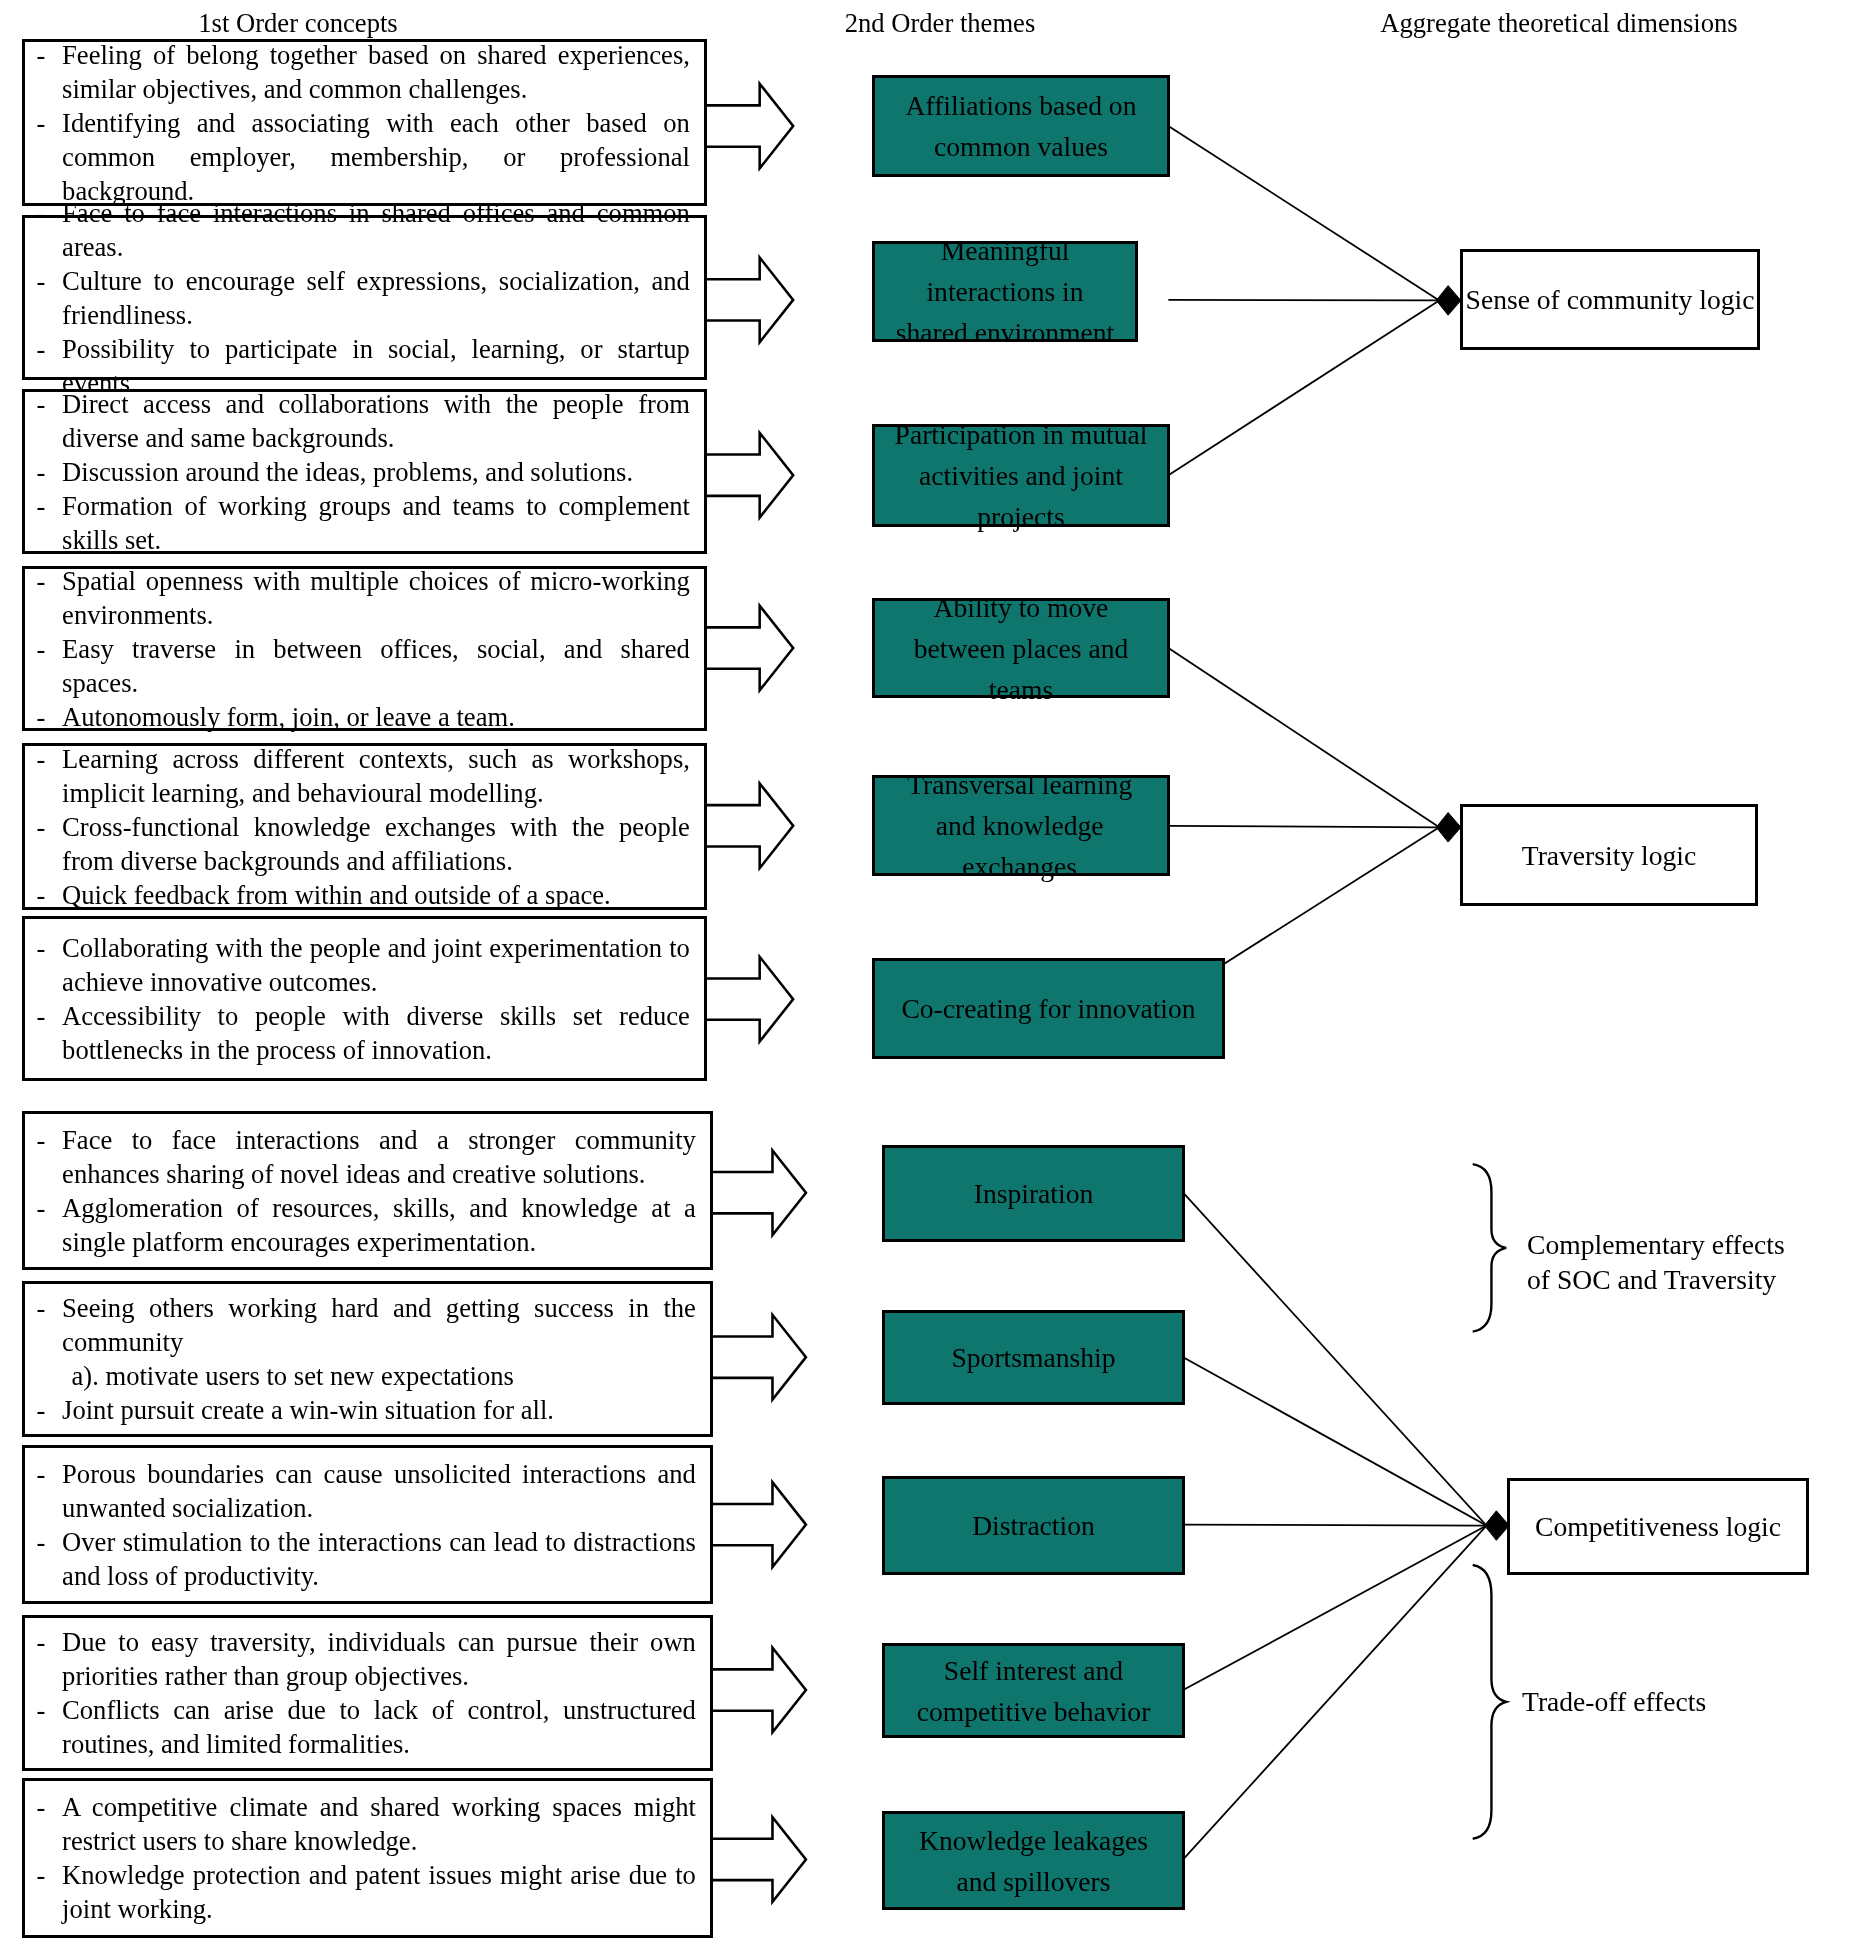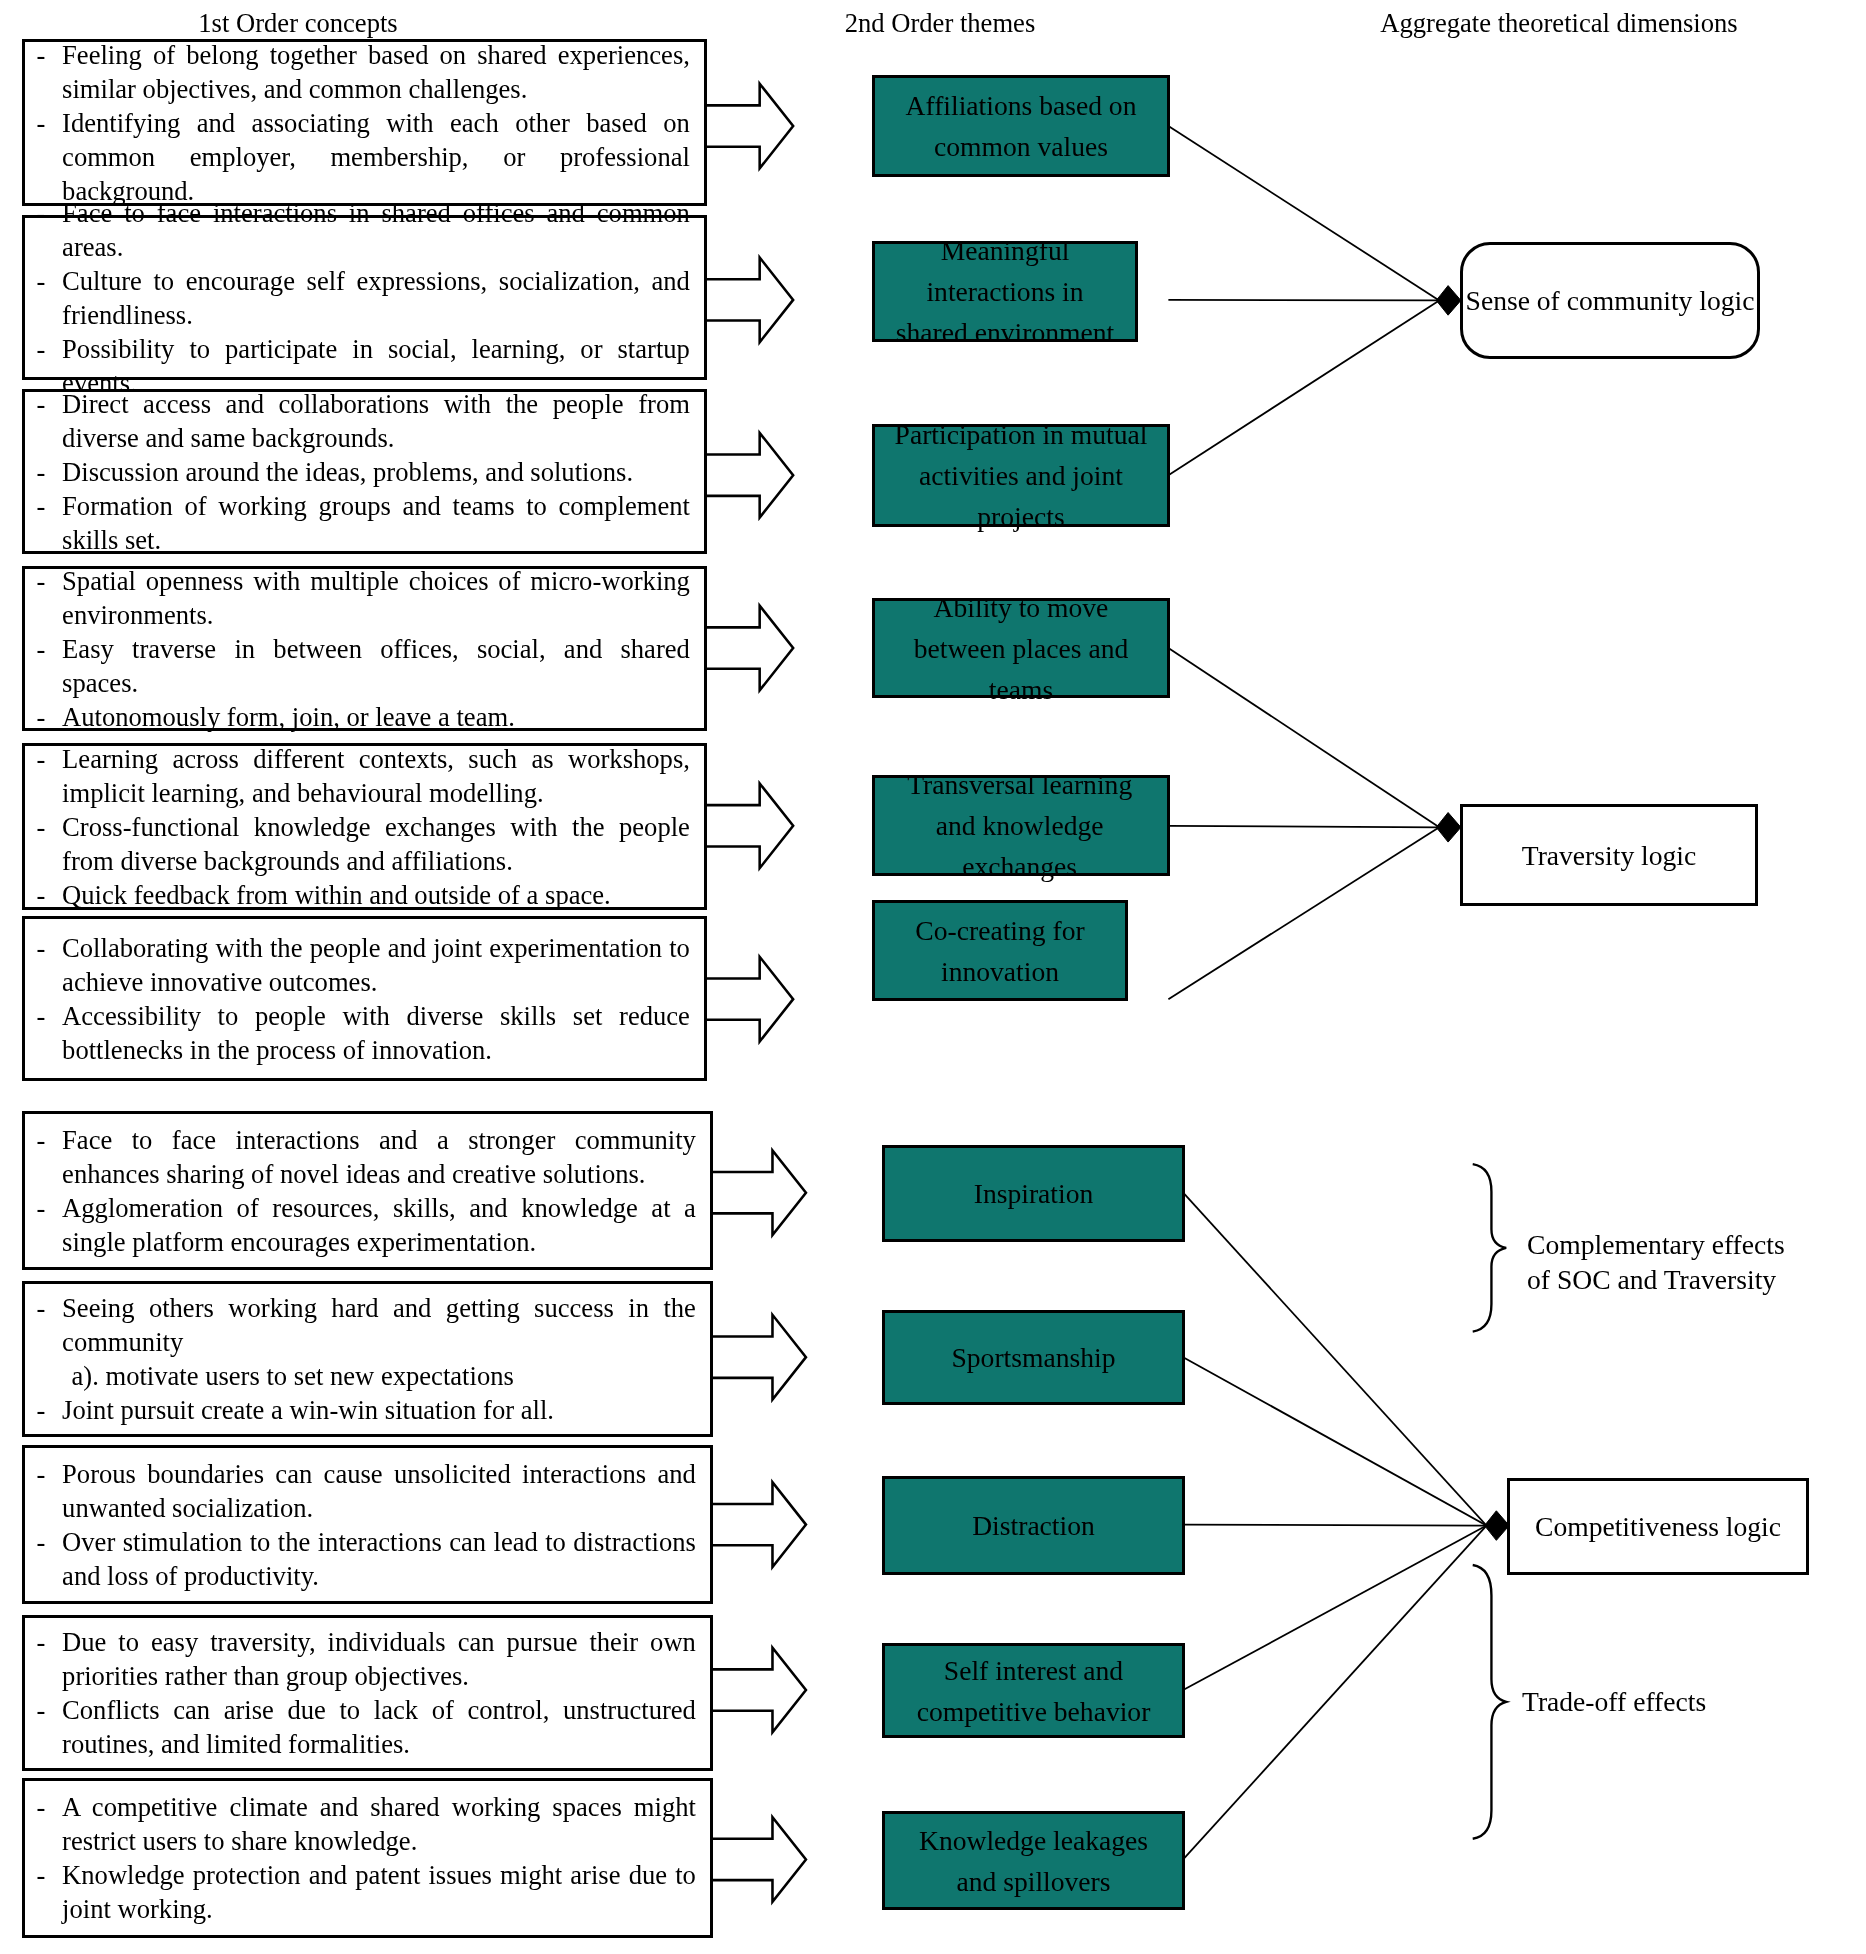--- a/index.html
+++ b/index.html
@@ -208,29 +208,29 @@
           <span class="txt">Knowledge protection and patent issues might arise due to joint working.</span>
         </div>
       </div>
     </div>
   <div id="col2">
       <div class="themebox" style="left: 872px; top: 75px; width: 298px; height: 102px;">Affiliations based on common values</div>
       <div class="themebox" style="left: 872px; top: 241px; width: 266px; height: 101px;">Meaningful interactions in shared environment</div>
       <div class="themebox" style="left: 872px; top: 424px; width: 298px; height: 103px;">Participation in mutual activities and joint projects</div>
       <div class="themebox" style="left: 872px; top: 598px; width: 298px; height: 100px;">Ability to move between places and teams</div>
       <div class="themebox" style="left: 872px; top: 775px; width: 298px; height: 101px; padding-left: 15px;">Transversal learning and knowledge exchanges</div>
-      <div class="themebox" style="left: 872px; top: 900px; width: 256px; height: 101px;">Co-creating for innovation</div>
+      <div class="themebox" style="left: 872px; top: 958px; width: 353px; height: 101px;">Co-creating for innovation</div>
       <div class="themebox" style="left: 882px; top: 1145px; width: 303px; height: 97px;">Inspiration</div>
       <div class="themebox" style="left: 882px; top: 1310px; width: 303px; height: 95px;">Sportsmanship</div>
       <div class="themebox" style="left: 882px; top: 1476px; width: 303px; height: 99px;">Distraction</div>
       <div class="themebox" style="left: 882px; top: 1643px; width: 303px; height: 95px;">Self interest and competitive behavior</div>
       <div class="themebox" style="left: 882px; top: 1811px; width: 303px; height: 99px;">Knowledge leakages and spillovers</div>
     </div>
 
-  <div class="aggbox" style="left:1460px;top:242px;width:300px;height:117px;border-radius:30px;">Sense of community logic</div>
+  <div class="aggbox" style="left:1460px;top:249px;width:300px;height:101px;">Sense of community logic</div>
   <div class="aggbox" style="left:1460px;top:776px;width:298px;height:102px;margin-top:28px;">Traversity logic</div>
   <div class="aggbox thick" style="left:1507px;top:1478px;width:302px;height:97px;">Competitiveness logic</div>
 
   <div class="note" style="left:1527px;top:1227px;width:325px;">
     <div>Complementary effects</div>
     <div>of SOC and Traversity</div>
   </div>
   <div class="note" style="left:1522px;top:1684px;width:296px;">Trade-off effects</div>
 
 </div>

